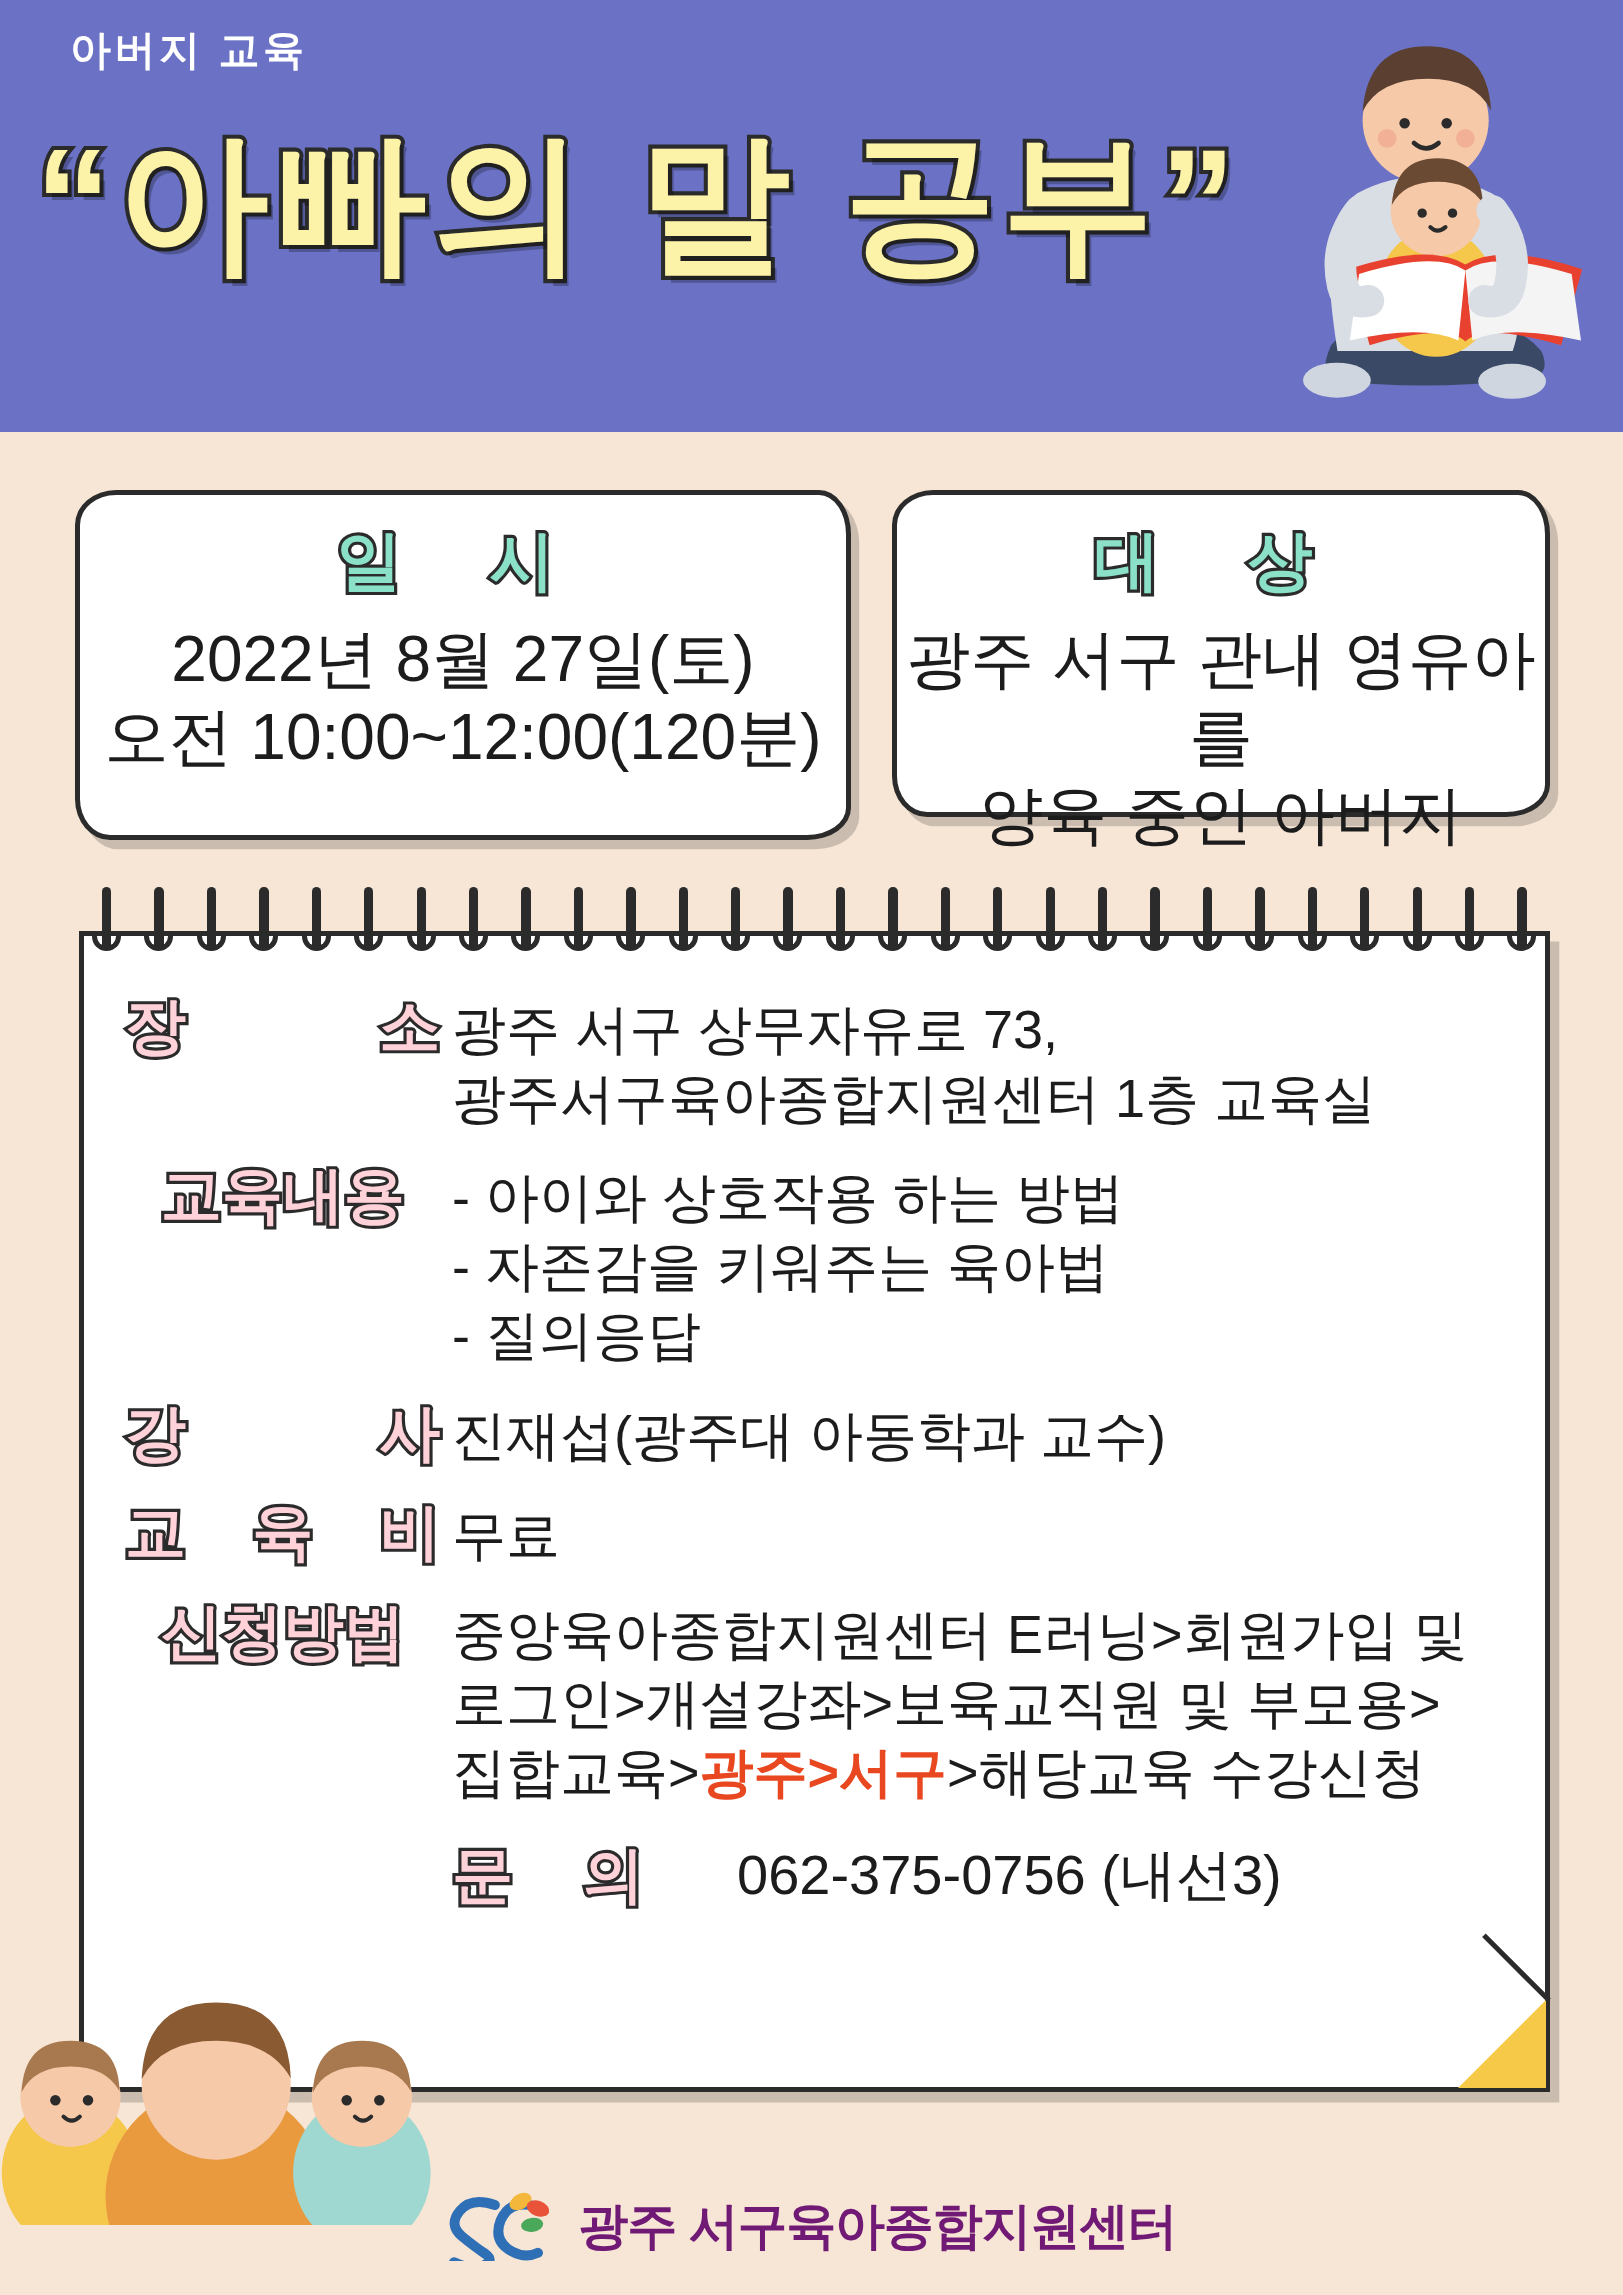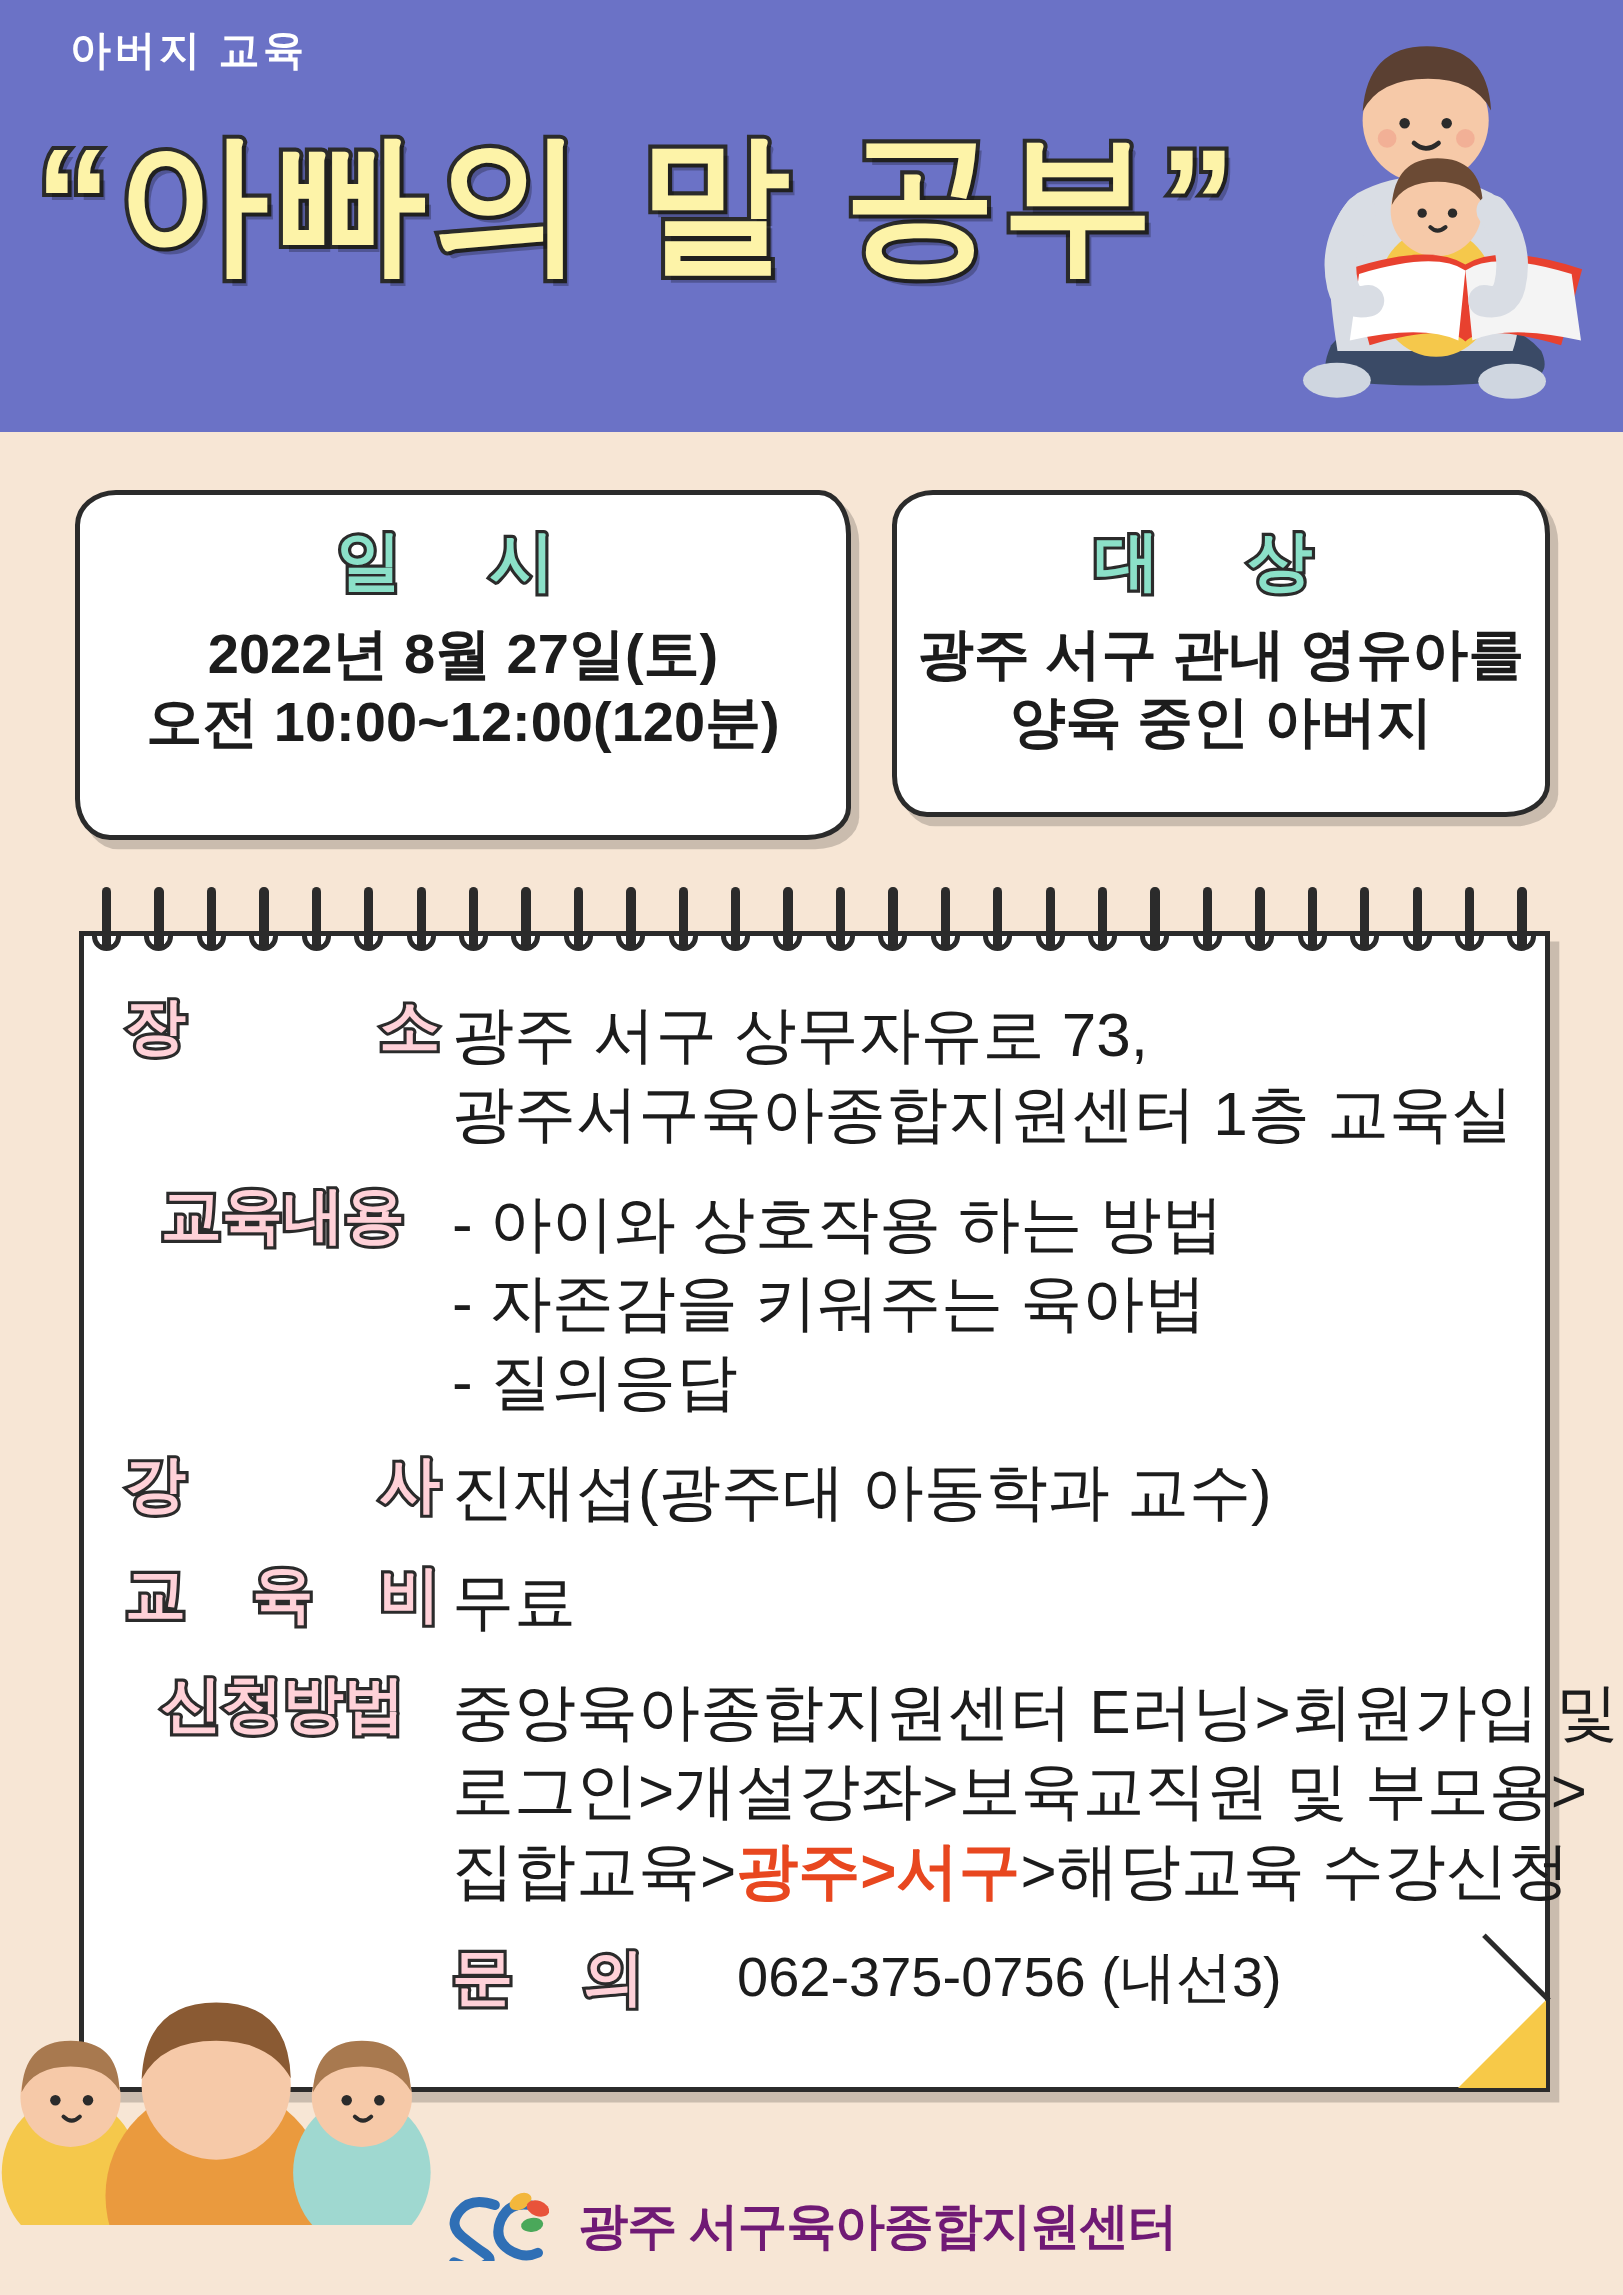--- a/index.html
+++ b/index.html
@@ -67,25 +67,25 @@
     font-size: 65px;
     font-weight: bold;
     color: #8be0c8;
     -webkit-text-stroke: 6.4px #2b2b2b;
     paint-order: stroke fill;
     letter-spacing: 35px;
     margin-top: 22px;
   }
   .box-body {
     text-align: center;
-    font-size: 56px;
+    font-size: 64px;
     color: #1c1c1c;
     line-height: 1.22;
     margin-top: 15px;
-    font-weight: 700;
+    font-weight: 400;
   }
   .box-who .box-head { letter-spacing: 35px; }
 
   
   .notepad {
     position: absolute;
     left: 79px;
     top: 931px;
     width: 1471px;
     height: 1161px;
@@ -167,21 +167,21 @@
     display: flex;
     justify-content: space-between;
     padding-right: 11.7px;
     box-sizing: border-box;
     line-height: 1.15;
   }
   .row-label.tight { letter-spacing: 0; display:block; text-align:center; }
   .row-label span { display: inline-block; }
   .row-value {
     flex: 1;
-    font-size: 62px;
+    font-size: 54px;
     color: #1c1c1c;
     line-height: 1.28;
     padding-top: 3.5px;
     font-weight: 500;
   }
   .row-value .line { display: block; white-space: nowrap; }
   .hl { color: #e8471f; font-weight: bold; }
 
   .row-contact {
     display: flex;

